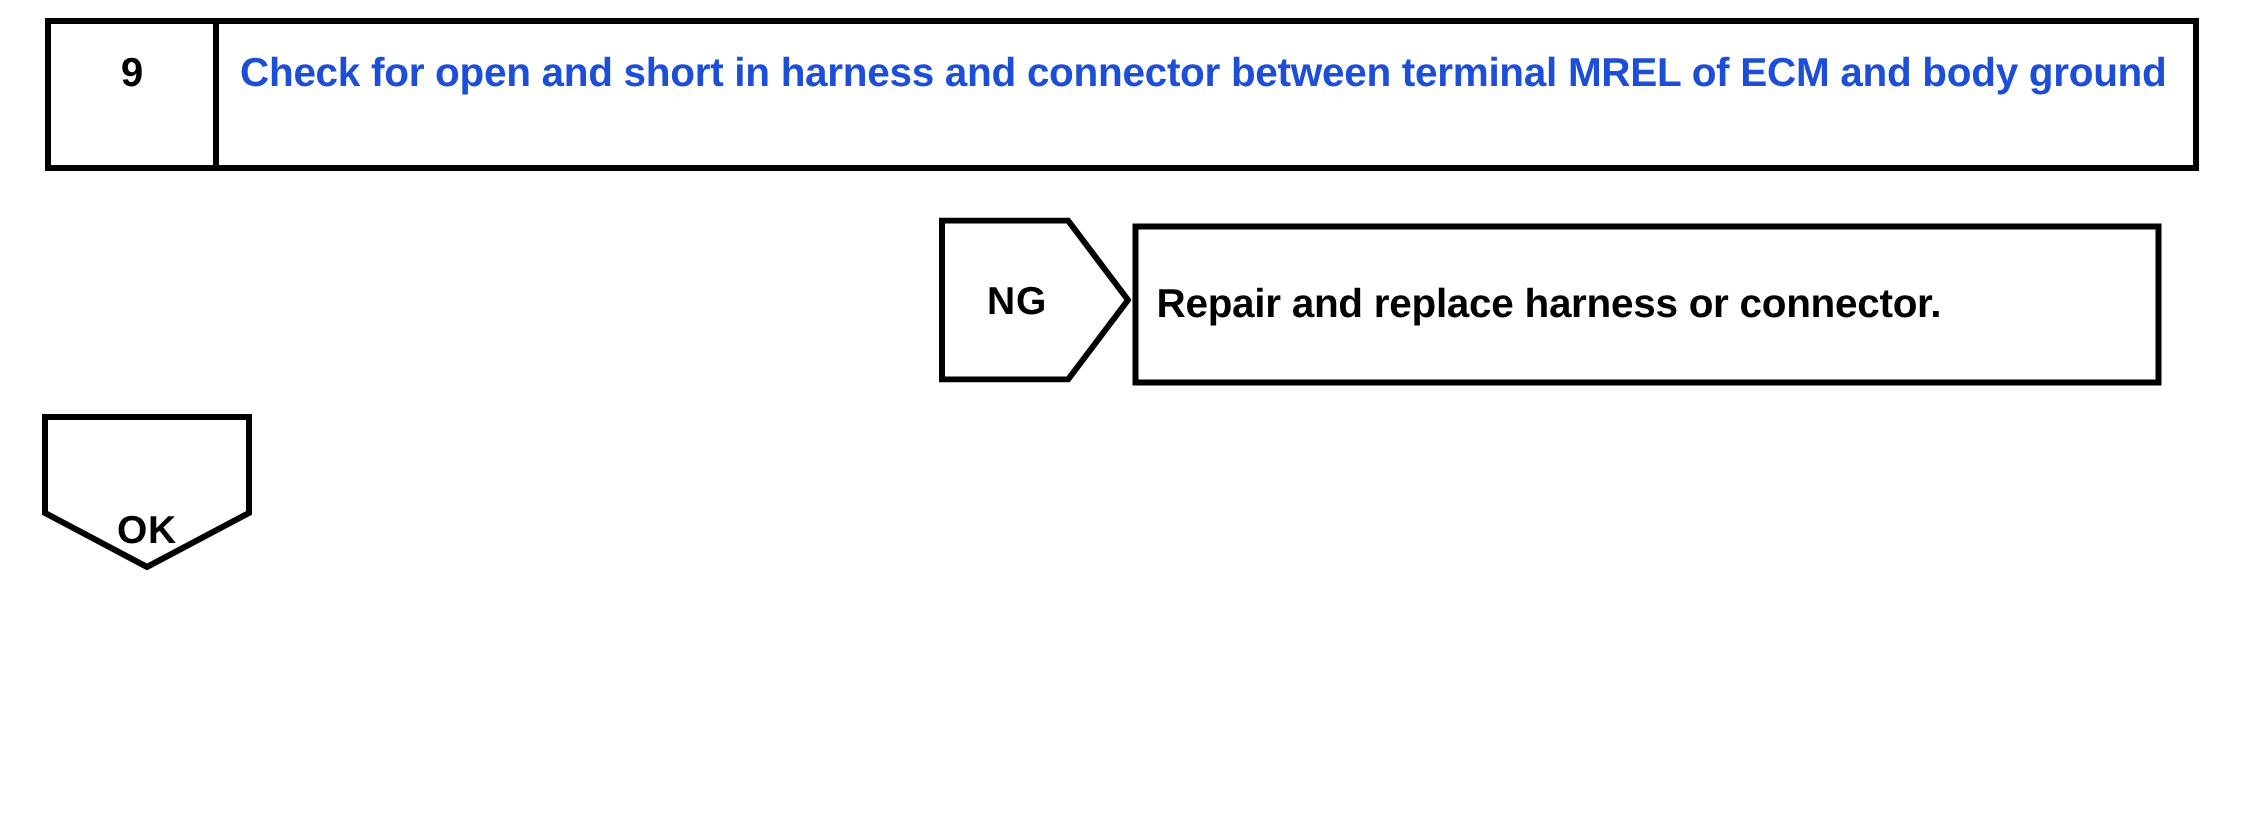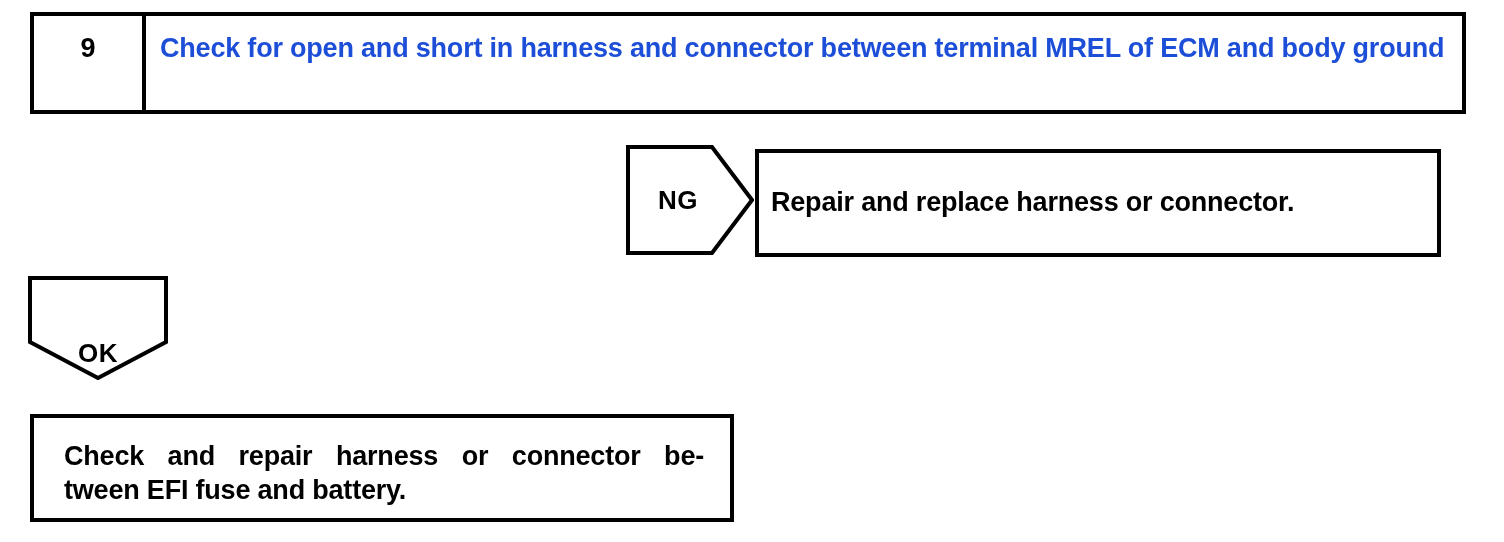--- a/index.html
+++ b/index.html
@@ -186,20 +186,14 @@
     <div id="ng-box-text">Repair and replace harness or connector.</div>
   </div>
 
   <div id="ok-arrow">
     <svg width="140" height="104" viewBox="0 0 140 104">
       <polygon points="2,2 138,2 138,66 70,102 2,66" fill="#ffffff" stroke="#000000" stroke-width="4" stroke-linejoin="miter"></polygon>
     </svg>
     <div id="ok-label">OK</div>
   </div>
 
-  <div class="box" id="final-box">
-    <div id="final-box-text">
-      <span class="line-just">Check and repair harness or connector be-</span>
-      <span class="line-plain">tween EFI fuse and battery.</span>
-    </div>
-  </div>
 
 </div>
 
 </body></html>

